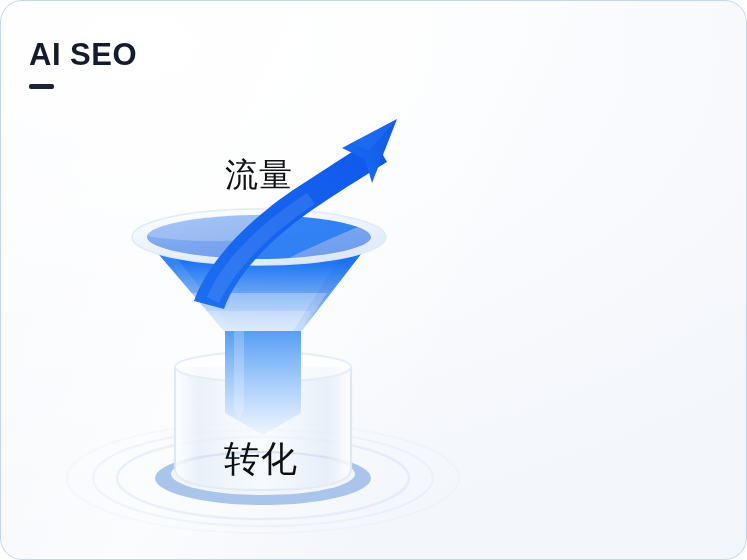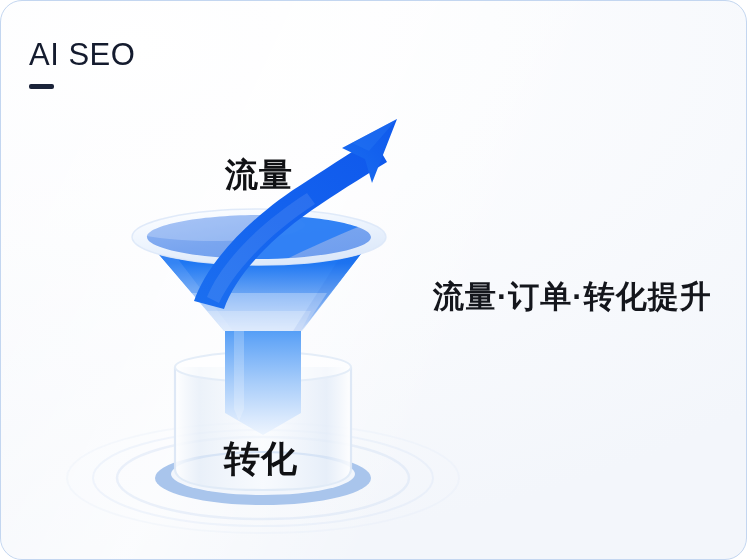--- a/index.html
+++ b/index.html
@@ -27,21 +27,21 @@
     background: linear-gradient(115deg, rgba(255,255,255,0.0) 0%, rgba(255,255,255,0.65) 38%, rgba(255,255,255,0.0) 62%);
     pointer-events: none;
   }
 
   
   #heading {
     position: absolute;
     left: 28px;
     top: 36px;
     font-size: 31px;
-    font-weight: normal;
+    font-weight: bold;
     letter-spacing: 0.5px;
     color: #141b2e;
     line-height: 1.15;
     white-space: nowrap;
   }
   #heading-rule {
     position: absolute;
     left: 28px;
     top: 83px;
     width: 25px;
@@ -68,21 +68,21 @@
     left: 0;
     top: 0;
     width: 747px;
     height: 560px;
   }
   #stage svg { display: block; }
 
   
   .ill-label {
     position: absolute;
-    font-weight: bold;
+    font-weight: normal;
     color: #101114;
     white-space: nowrap;
   }
   #label-traffic {
     left: 224px;
     top: 152px;
     font-size: 33px;
     letter-spacing: 1px;
   }
   #label-conversion {
@@ -243,15 +243,14 @@
     </svg>
 
     <div class="ill-label" id="label-traffic">流量</div>
 
     <div class="ill-label" id="label-conversion">转化</div>
   </div>
 
   <div id="heading">AI SEO</div>
   <div id="heading-rule"></div>
 
-  <div id="tagline">流量·订单·转化提升</div>
 
 </div>
 
 </body></html>

